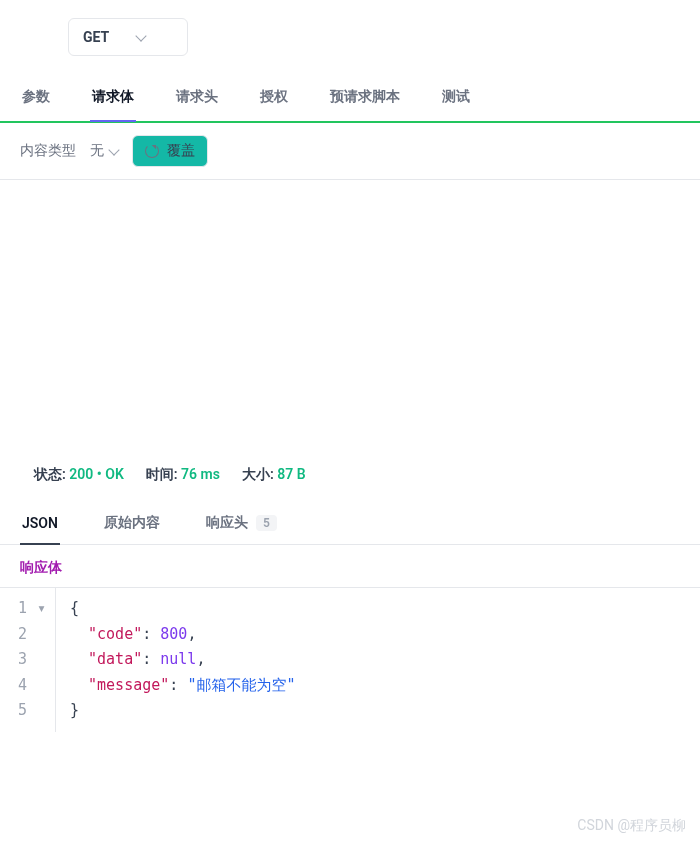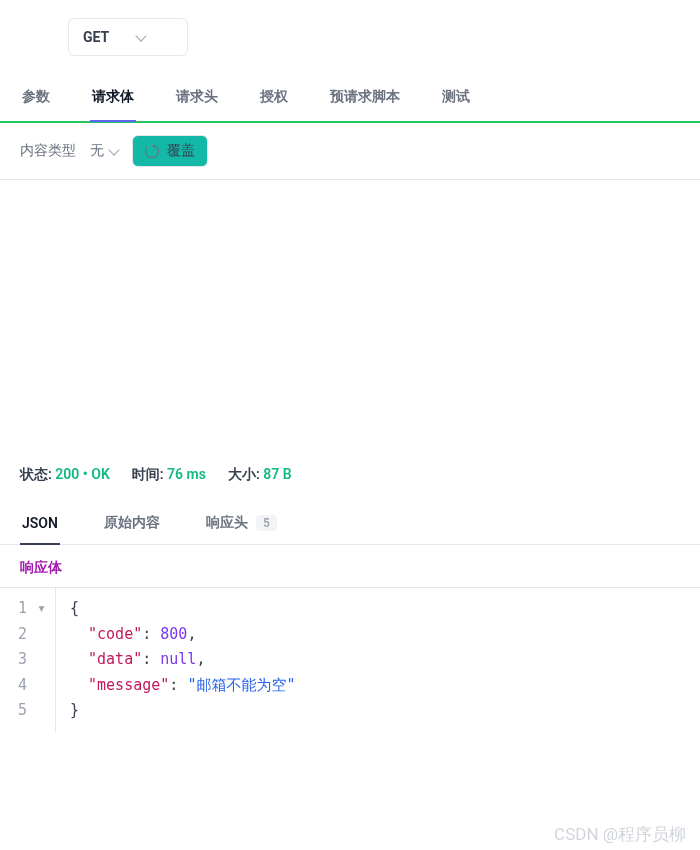--- a/index.html
+++ b/index.html
@@ -105,21 +105,21 @@
       position: absolute;
       top: -3px; right: -1px;
       border: 3px solid transparent;
       border-bottom-color: #6b7280;
       transform: rotate(45deg);
     }
     .empty-body { height: 270px; }
     .status-row {
       display: flex;
       gap: 22px;
-      padding: 16px 20px 18px;
+      padding: 16px 34px 18px;
       font-weight: 600;
       color: #374151;
       align-items: center;
     }
     .status-row .green { color: #10b981; }
     .dot { color: #10b981; }
     .resp-tabs {
       display: flex;
       gap: 42px;
       padding: 0 20px;
@@ -174,23 +174,23 @@
     }
     .tok-brace { color: #374151; }
     .tok-key { color: #c2185b; }
     .tok-num { color: #7c3aed; }
     .tok-null { color: #7c3aed; }
     .tok-str { color: #2563eb; }
     .tok-punc { color: #374151; }
     .indent { padding-left: 18px; display: inline-block;}
     .watermark {
       position: fixed;
-      bottom: 4px; right: 14px;
+      bottom: 15px; right: 14px;
       color: #d1d5db;
-      font-size: 17px;
+      font-size: 14px;
     }
   </style>
 </head>
 <body>
 
 <div class="request-row">
   <div class="method-select">
     <span>GET</span>
     <span class="chevron"></span>
   </div>

